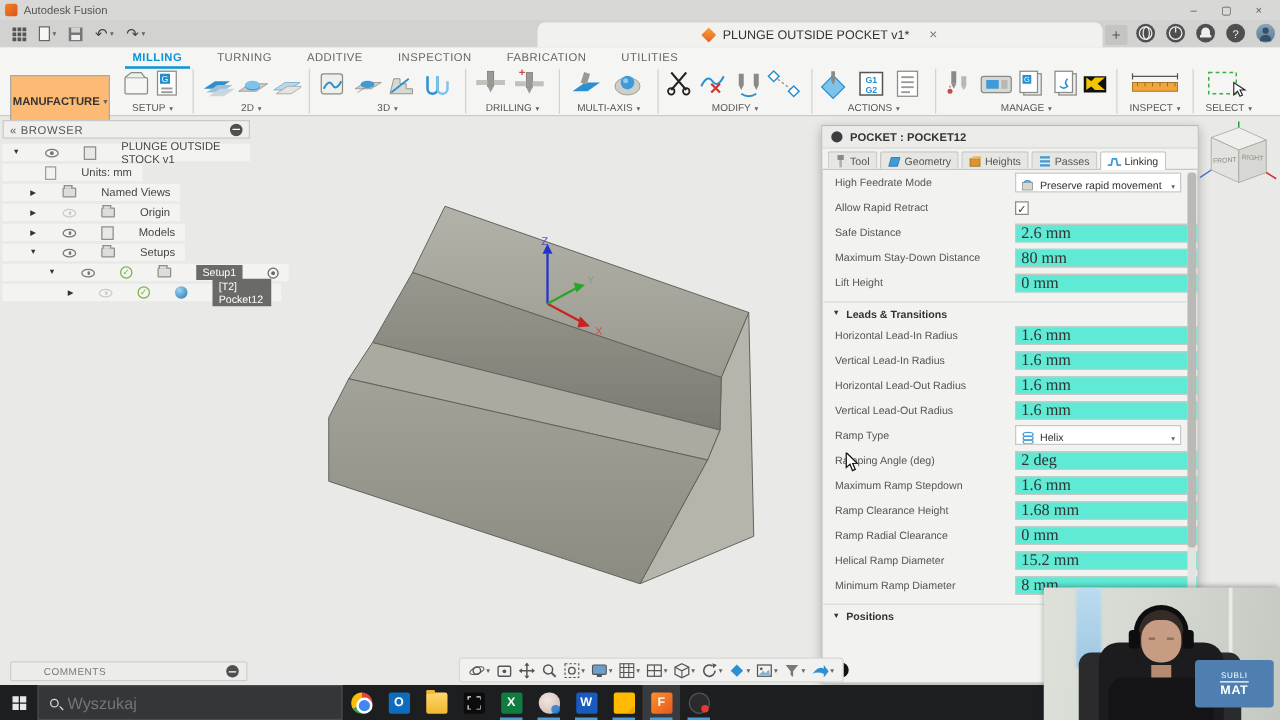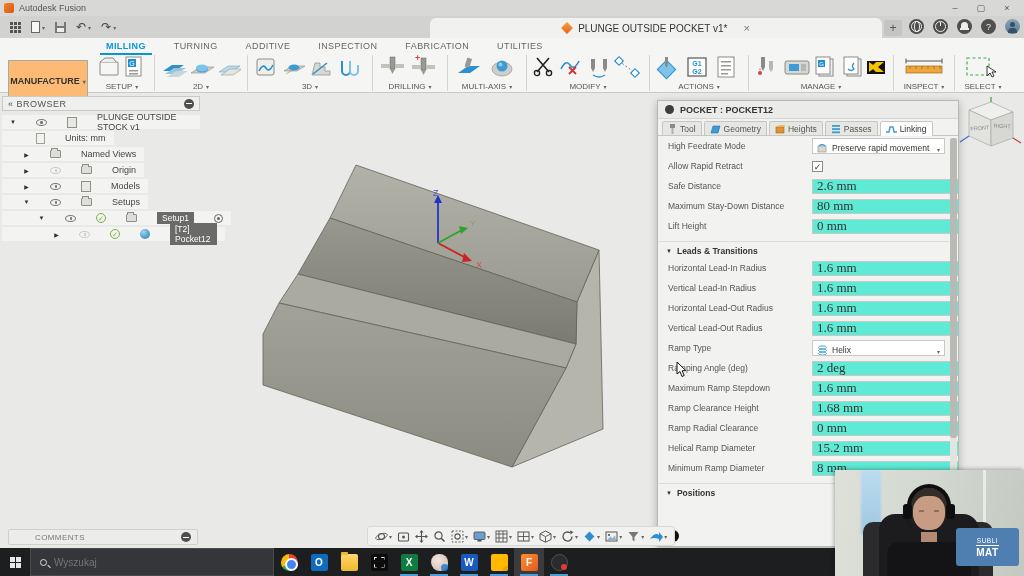--- a/index.html
+++ b/index.html
@@ -115,21 +115,21 @@
   .taskbar { position:absolute; left:0; top:548px; width:1024px; height:28px; background:#1d1e20; display:flex; align-items:stretch; z-index:4; }
   .startbtn { width:30px; display:flex; align-items:center; justify-content:center; }
   .winlogo { width:11px; height:11px; background:
     linear-gradient(#e8e8e8,#e8e8e8) 0 0/5px 5px no-repeat,
     linear-gradient(#e8e8e8,#e8e8e8) 6px 0/5px 5px no-repeat,
     linear-gradient(#e8e8e8,#e8e8e8) 0 6px/5px 5px no-repeat,
     linear-gradient(#e8e8e8,#e8e8e8) 6px 6px/5px 5px no-repeat; }
   .searchbox { width:244px; background:#35363a; border:1px solid #4a4b4f; display:flex; align-items:center; gap:7px; padding:0 9px; }
   .mag { width:7px; height:7px; border:1.4px solid #ddd; border-radius:50%; position:relative; }
   .mag::after { content:""; position:absolute; left:6px; top:6px; width:4px; height:1.4px; background:#ddd; transform:rotate(45deg); }
-  .searchbox input { background:transparent; border:none; outline:none; color:#ddd; font-size:10px; width:180px; font-family:"Liberation Sans",sans-serif; }
+  .searchbox input { background:transparent; border:none; outline:none; color:#ddd; font-size:13px; width:180px; font-family:"Liberation Sans",sans-serif; }
   .tb-item { width:30px; position:relative; display:flex; align-items:center; justify-content:center; }
   .tb-item.active { background:#3a3b3f; }
   .tb-item .ul { position:absolute; bottom:0; left:6px; right:6px; height:2px; background:#4f9bd5; }
   .ti { width:17px; height:17px; display:flex; align-items:center; justify-content:center; font-size:10px; font-weight:bold; color:#fff; border-radius:2px; }
   .ti.chrome { border-radius:50%; background:conic-gradient(#ea4335 0 33%, #34a853 0 66%, #fbbc05 0 100%); position:relative; }
   .ti.chrome::after { content:""; position:absolute; left:4px; top:4px; width:9px; height:9px; background:#4285f4; border:2px solid #fff; border-radius:50%; }
   .ti.outlook { background:#0f6cbd; }
   .ti.folder { background:linear-gradient(180deg,#ffd76e,#f0b82e); border-radius:2px; position:relative; }
   .ti.folder::before { content:""; position:absolute; top:-2px; left:0; width:7px; height:3px; background:#f0b82e; border-radius:1px 1px 0 0; }
   .ti.capture { background:#0c0c0c; position:relative; }

